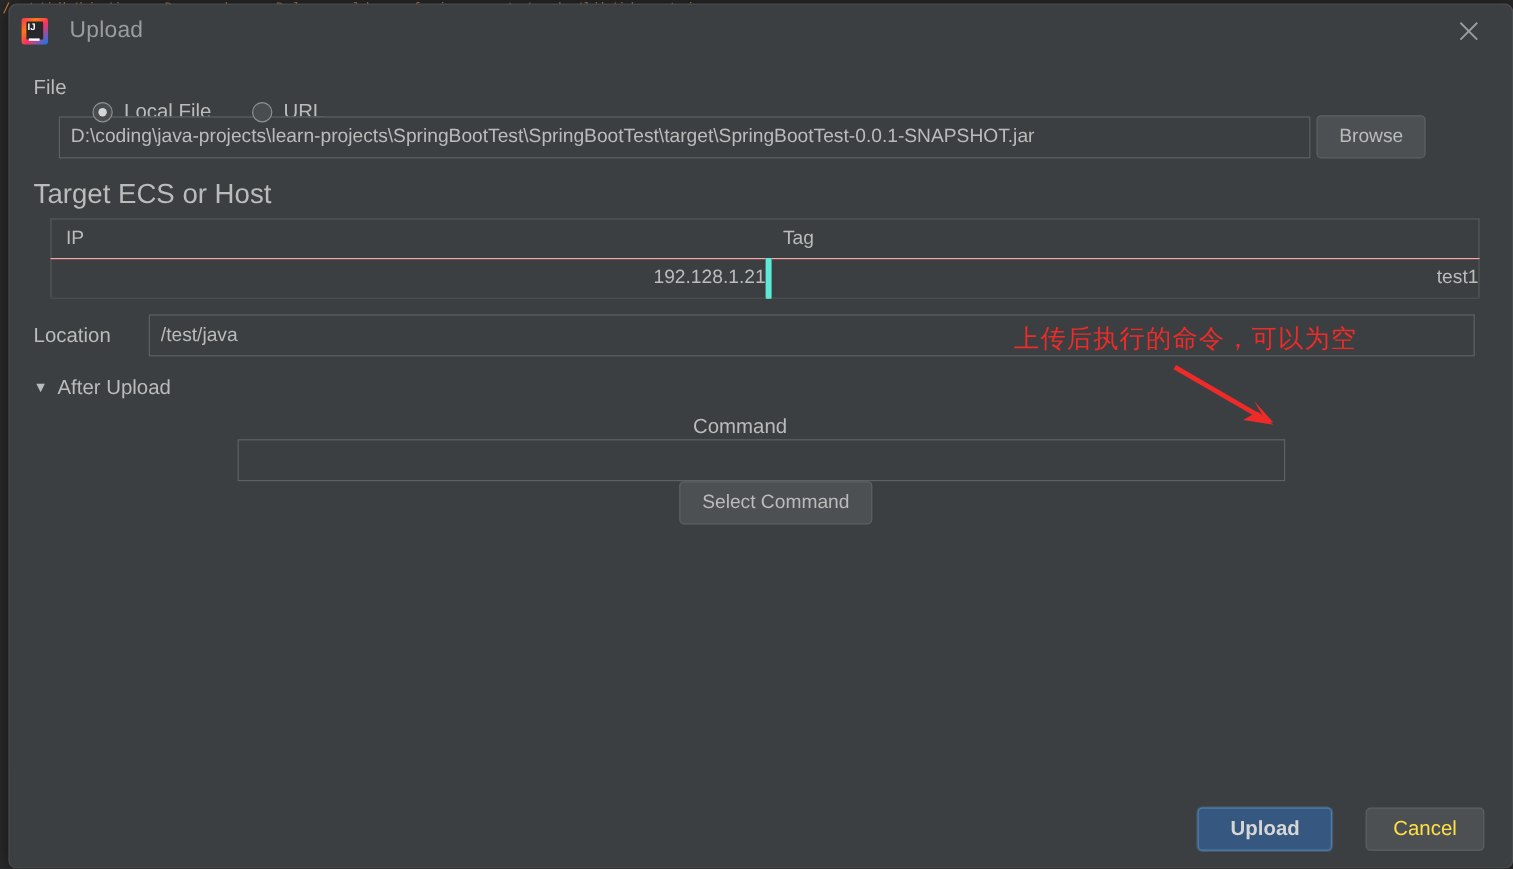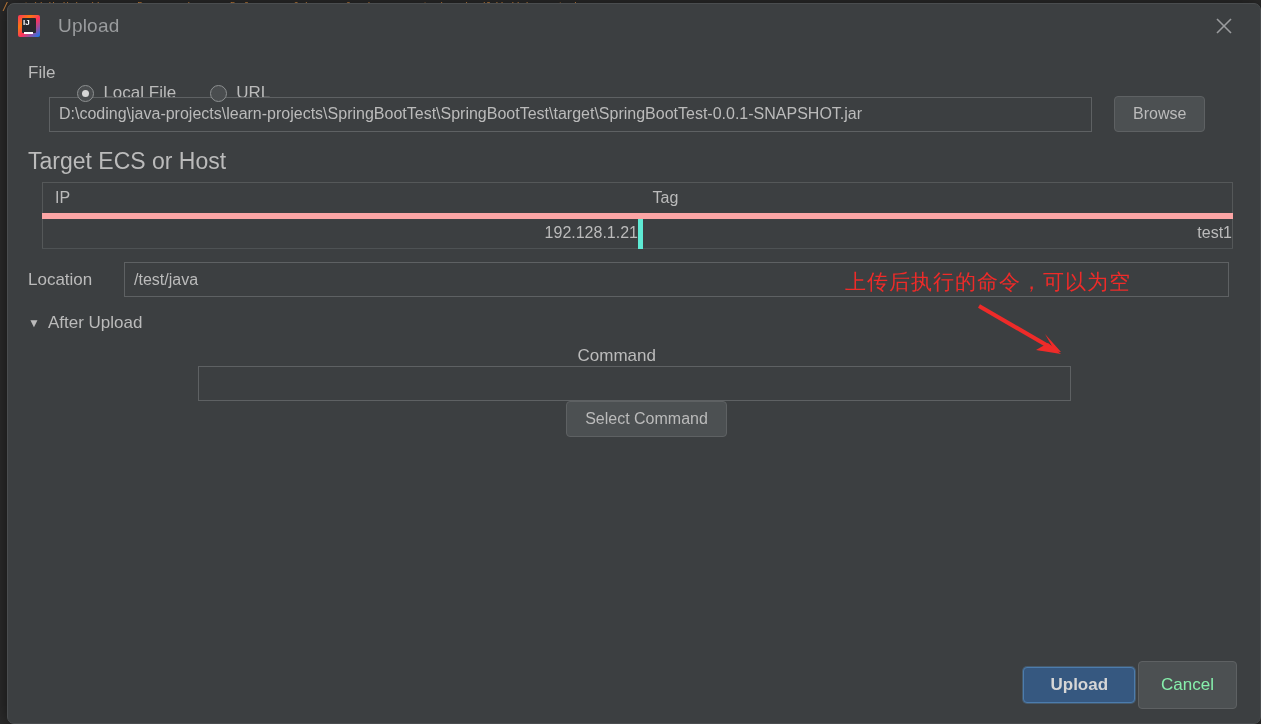--- a/index.html
+++ b/index.html
@@ -168,21 +168,21 @@
     background: #4c5052;
     border: 1px solid #5e6163;
     border-radius: 4px;
     color: #bbbbbb;
     font-size: 16px;
     height: 36px;
     padding: 0 18px;
     cursor: pointer;
     font-family: "Liberation Sans", sans-serif;
   }
-  .browse-btn { margin-left: 22px; }
+  .browse-btn { margin-left: 5px; }
 
   
   .section-label {
     margin-top: 16px;
     font-size: 23px;
     color: #bbbbbb;
   }
 
   
   .tbl {
@@ -193,21 +193,21 @@
     border-collapse: collapse;
     background: #3C3F41;
   }
   .tbl th, .tbl td {
     text-align: left;
     font-weight: normal;
     font-size: 16px;
     color: #bbbbbb;
     padding: 0 0 0 12px;
     height: 33px;
-    border-bottom: 6px solid #fca5a5;
+    border-bottom: 1px solid #fca5a5;
   }
   .tbl th.col-ip, .tbl td.col-ip { width: 598px; }
   .tbl td.col-tag { border-left: 5px solid #5eead4; margin-left: 36px; }
   .tbl tr.data-row td { border-bottom: 1px solid #4e5254; text-align: right; }
 
   
   .row-loc {
     display: flex;
     align-items: center;
     margin-top: 13px;
@@ -289,25 +289,25 @@
     height: 36px;
     padding: 0 26px;
     cursor: pointer;
     font-family: "Liberation Sans", sans-serif;
     box-shadow: 0 0 0 1px rgba(90,140,190,0.35);
   }
   .btn-secondary {
     background: #4c5052;
     border: 1px solid #5e6163;
     border-radius: 4px;
-    color: #86efac;
+    color: #fde047;
     font-size: 17px;
-    height: 48px;
+    height: 36px;
     padding: 0 22px;
-    margin-left: 3px;
+    margin-left: 28px;
     cursor: pointer;
     font-family: "Liberation Sans", sans-serif;
   }
 </style>
 </head>
 <body>
 
 <div id="screen">
 
   <div class="bg-terminal">

